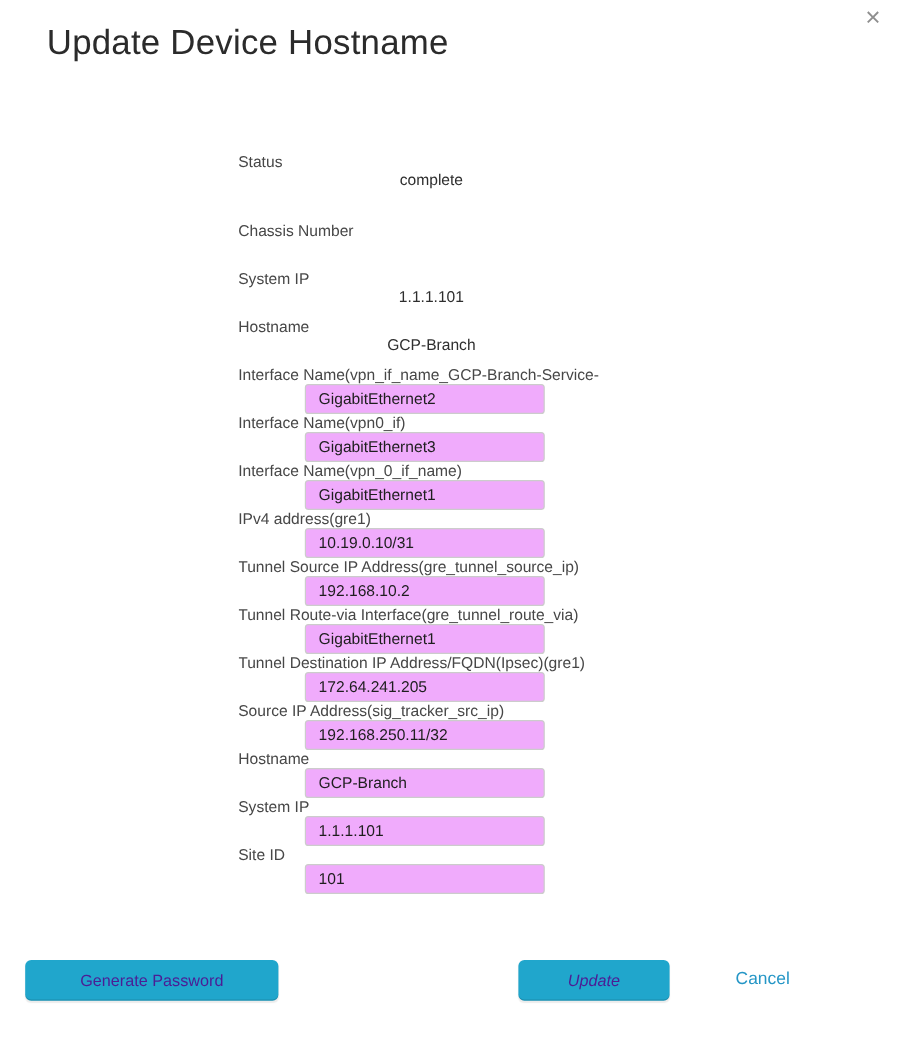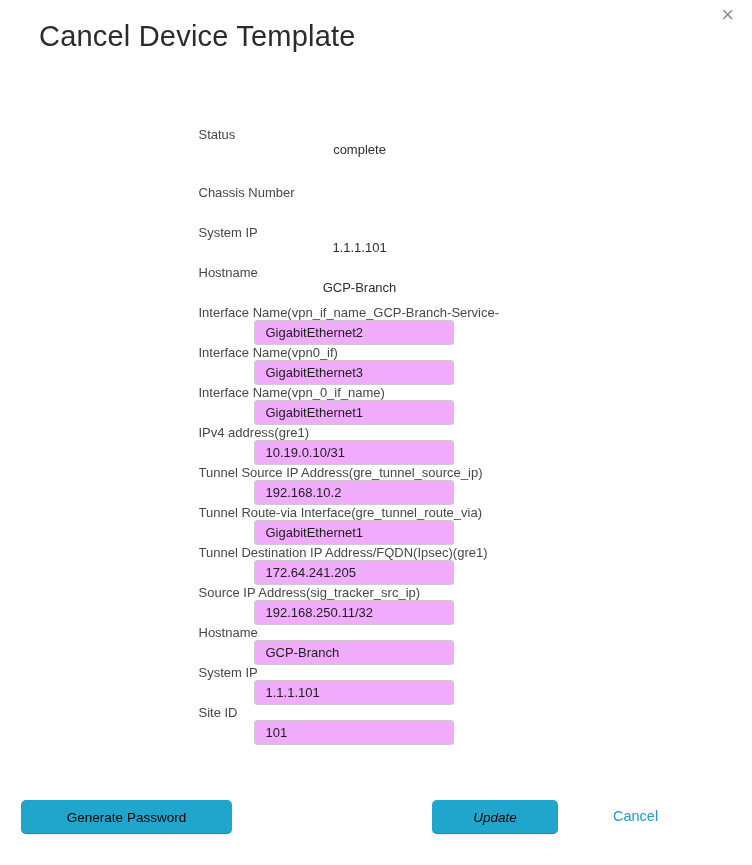--- a/index.html
+++ b/index.html
@@ -87,21 +87,21 @@
     padding: 0 11px;
     outline: none;
   }
   .btn {
     position: absolute;
     top: 800px;
     height: 34px;
     border: none;
     border-radius: 5px;
     background: #20a6cc;
-    color: #000000;
+    color: #4c1d95;
     font-family: "Liberation Sans", sans-serif;
     font-size: 13.5px;
     cursor: pointer;
     box-shadow: inset 0 -1px 0 rgba(0,0,0,0.15), 0 1px 1px rgba(0,0,0,0.08);
   }
   .btn-generate { left: 21px;  width: 211px; }
   .btn-update   { left: 432px; width: 126px; font-style: italic; }
   .cancel-link {
     position: absolute;
     left: 613px;
@@ -112,21 +112,21 @@
     white-space: nowrap;
   }
 </style>
 </head>
 <body>
 
 <div class="dialog">
 
   <span class="close-btn">×</span>
 
-  <div class="title">Cancel Device Template</div>
+  <div class="title">Update Device Hostname</div>
 
 
   <div class="rows">
 
     <div class="row">
       <div class="row-label">Status</div>
       <div class="row-value">complete</div>
     </div>
 
     <div class="row gap-before">

